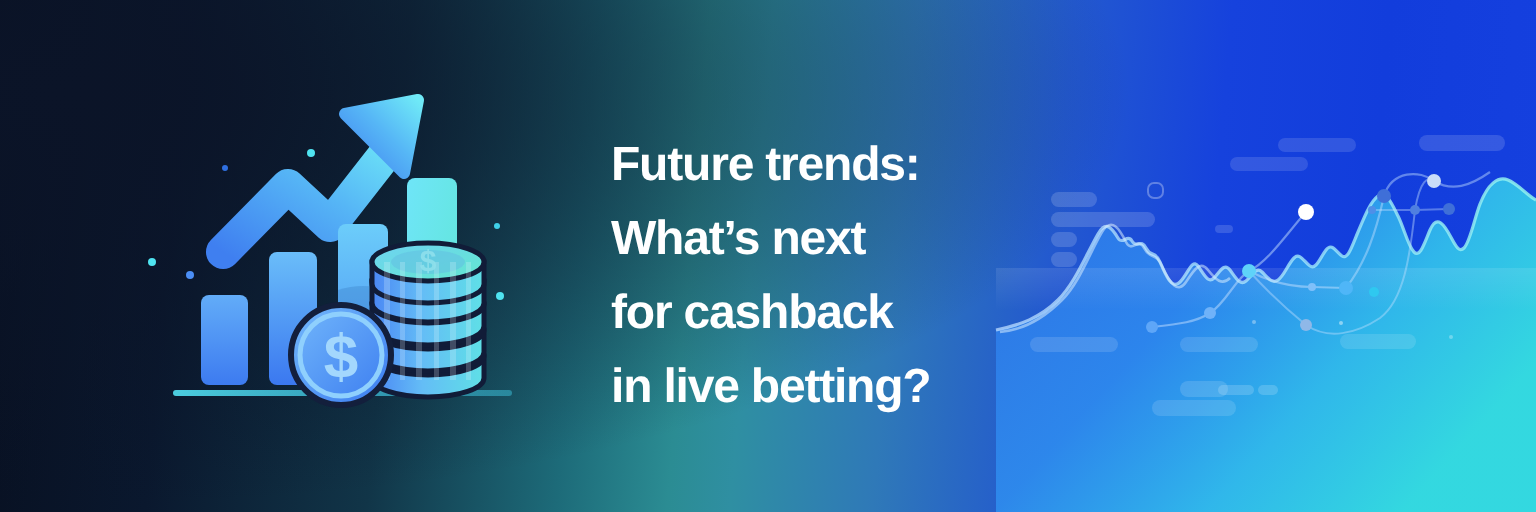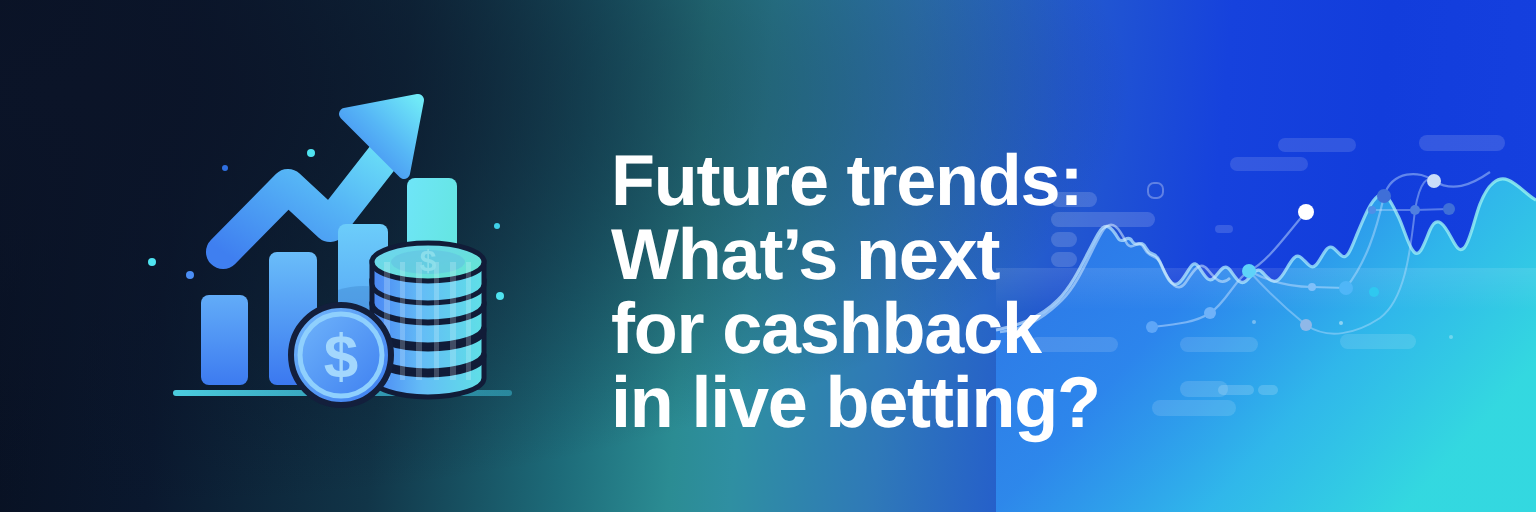--- a/index.html
+++ b/index.html
@@ -29,21 +29,21 @@
   
   .layer{position:absolute;inset:0;}
   .svglayer{position:absolute;inset:0;width:100%;height:100%;display:block;}
 
   
   .headline{
     position:absolute;
     left:611px; top:96px;
     width:520px;
     color:#ffffff;
-    font-size:72px;
+    font-size:48px;
     font-weight:700;
     line-height:74px;
     letter-spacing:-1.2px;
     white-space:pre-line;
     text-rendering:geometricPrecision;
     z-index:20;
   }
 
   
   .pill{position:absolute;border-radius:999px;background:#ffffff;}

